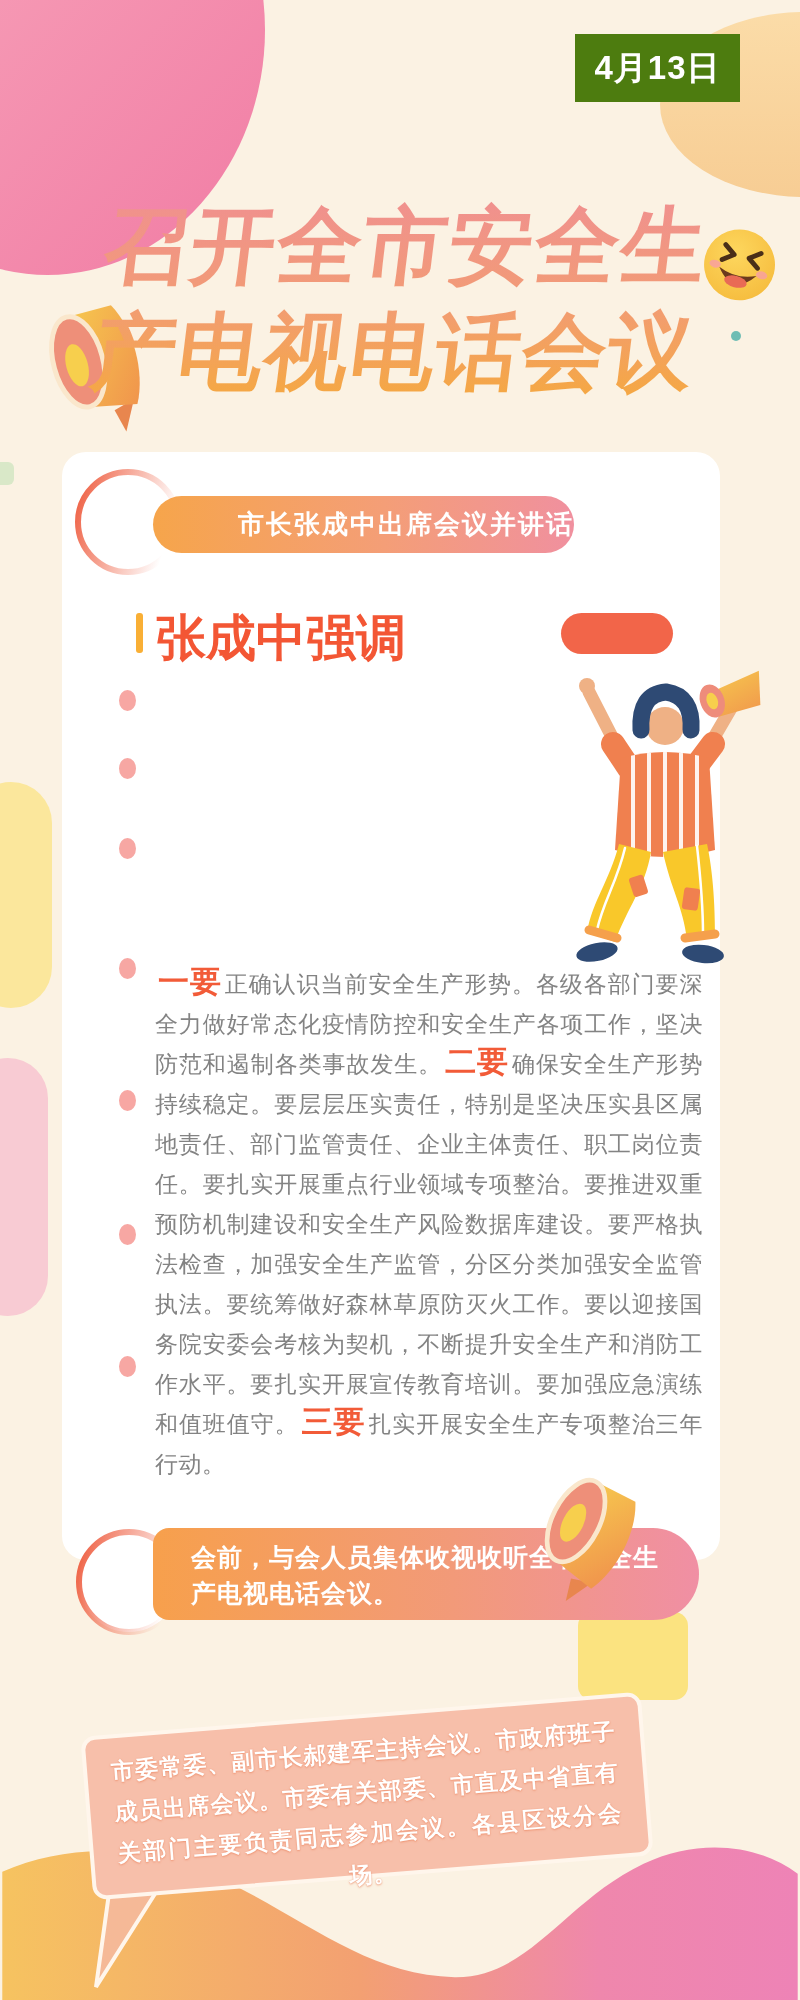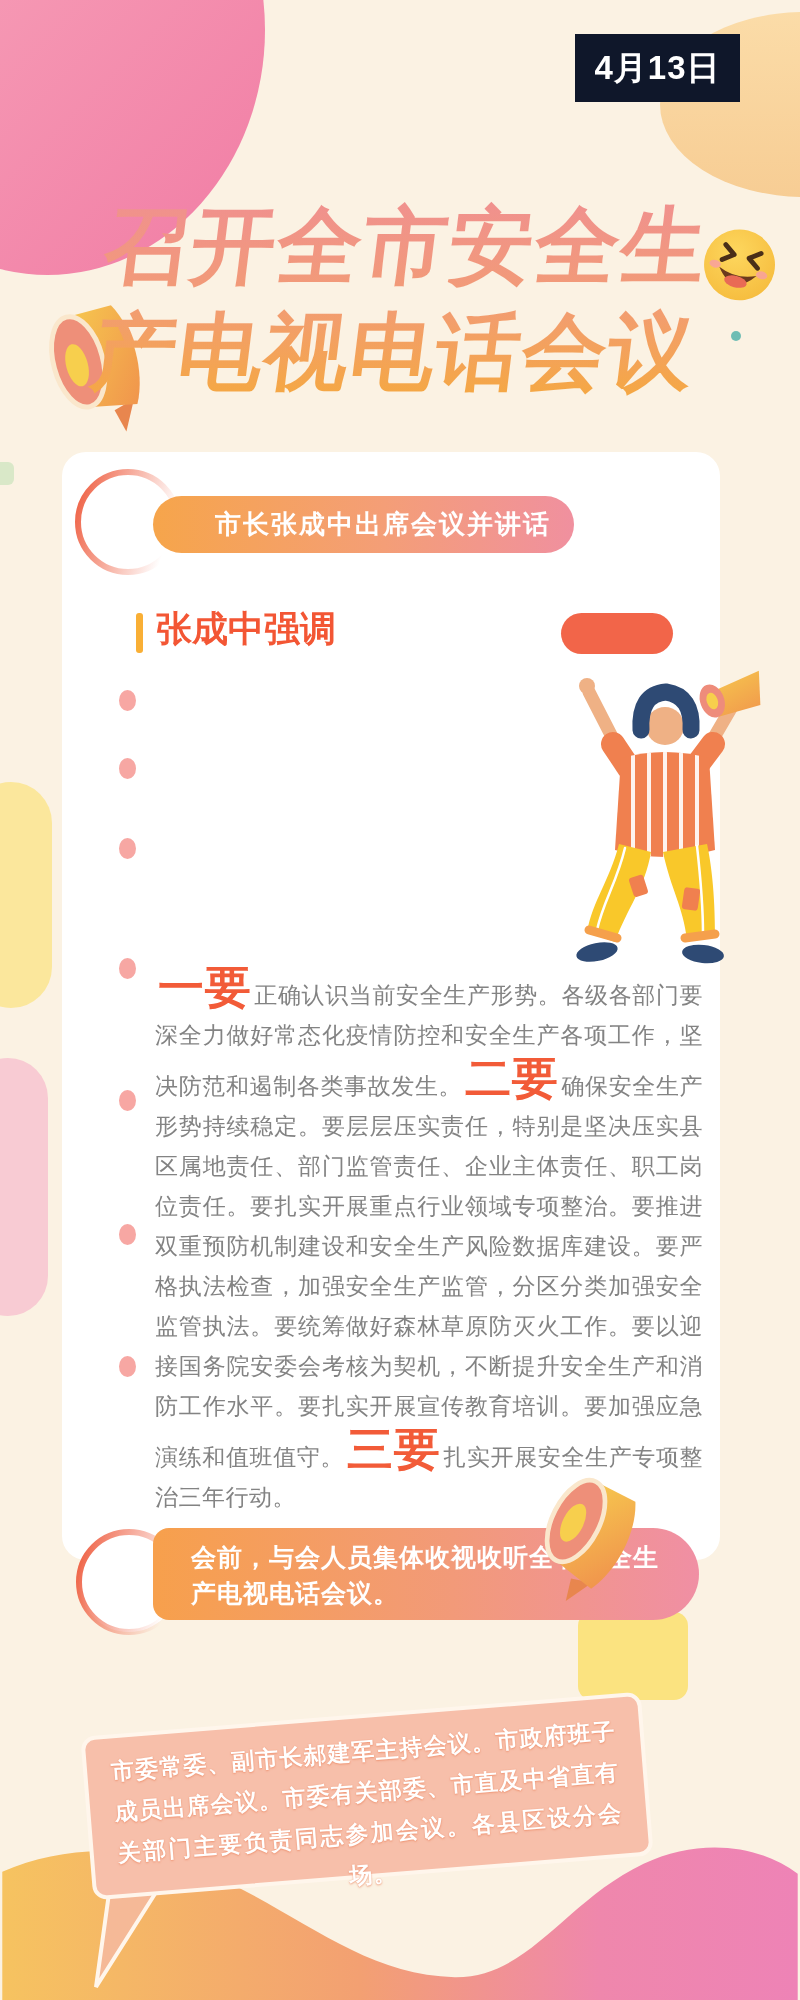--- a/index.html
+++ b/index.html
@@ -16,21 +16,21 @@
     background:linear-gradient(180deg,#FBDCA8,#F7CD94);}
   .blob-yellow-left{left:-30px;top:782px;width:82px;height:226px;border-radius:42px;background:#FBE79C;}
   .blob-pink-left{left:-32px;top:1058px;width:80px;height:258px;border-radius:42px;background:#F8CBD3;}
   .green-square{left:-9px;top:462px;width:23px;height:23px;border-radius:6px;background:#D9E8C8;}
   .teal-dot{left:731px;top:331px;width:10px;height:10px;border-radius:50%;background:#6FBDB4;}
   .yellow-block{left:578px;top:1612px;width:110px;height:88px;border-radius:14px;background:#FBE380;z-index:2;}
   .wave{position:absolute;left:0;top:1826px;width:800px;height:174px;z-index:1;}
 
   
   .date-badge{position:absolute;z-index:3;left:575px;top:34px;width:165px;height:68px;
-    background:#0f172a;color:#fff;font-size:33px;font-weight:bold;
+    background:#4d7c0f;color:#fff;font-size:33px;font-weight:bold;
     display:flex;align-items:center;justify-content:center;letter-spacing:1px;}
 
   
   .title{position:absolute;z-index:2;left:20px;top:194px;width:760px;text-align:center;
     font-size:84px;font-weight:900;line-height:1.26;letter-spacing:2px;
     transform:skewX(-7deg);
     background:linear-gradient(180deg,#F09090 0%,#F29C74 52%,#F5A93E 100%);
     -webkit-background-clip:text;background-clip:text;
     color:transparent;-webkit-text-fill-color:transparent;}
   .emoji{position:absolute;z-index:1;left:694px;top:214px;width:92px;height:98px;transform:rotate(14deg);}
@@ -40,39 +40,39 @@
   
   .card{position:absolute;z-index:4;left:62px;top:452px;width:658px;height:1108px;
     background:#ffffff;border-radius:24px;}
   .ornament{position:absolute;width:112px;height:112px;z-index:0;}
   .ornament.top{left:10px;top:14px;}
   .ornament.bottom{left:11px;top:1074px;}
 
   .banner{position:absolute;z-index:1;color:#fff;font-weight:bold;}
   .banner-top{left:91px;top:44px;width:421px;height:57px;border-radius:30px;
     background:linear-gradient(90deg,#F6A54B 0%,#F49E77 55%,#F0909F 100%);
-    font-size:26px;letter-spacing:2px;line-height:57px;padding-left:62px;box-sizing:border-box;}
+    font-size:26px;letter-spacing:2px;line-height:57px;padding-left:62px;box-sizing:border-box;text-align:right;}
   .banner-bottom{left:91px;top:1076px;width:546px;height:92px;border-radius:16px 46px 46px 16px;
     background:linear-gradient(90deg,#F7A04C 0%,#F29A79 55%,#F08FA4 100%);
     font-size:25px;letter-spacing:1px;line-height:36px;padding:11px 0 0 38px;box-sizing:border-box;}
   .banner-bottom .inner{width:478px;}
 
   .section-header{position:absolute;left:74px;top:153px;height:52px;z-index:1;}
   .header-bar{position:absolute;left:0;top:8px;width:7px;height:40px;border-radius:3px;background:#F9AF35;}
-  .header-text{position:absolute;left:20px;top:0;width:420px;font-size:36px;font-weight:900;color:#F35634;white-space:nowrap;}
+  .header-text{position:absolute;left:20px;top:0;width:420px;font-size:50px;font-weight:900;color:#F35634;white-space:nowrap;}
   .header-pill{position:absolute;left:499px;top:161px;width:112px;height:41px;border-radius:21px;background:#F26549;z-index:1;}
 
   .para1{position:absolute;left:93px;top:230px;width:450px;z-index:1;
     font-size:23px;line-height:38px;color:#838383;letter-spacing:0.5px;}
   .dot{position:absolute;left:57px;width:17px;height:21px;border-radius:50%;background:#F7A7A3;z-index:1;}
 
   .strong-para{position:absolute;left:93px;top:489px;width:548px;z-index:1;
     font-size:23px;line-height:40px;color:#838383;letter-spacing:0.5px;
     text-align:justify;}
-  .big-label{font-size:46px;font-weight:900;color:#F25B38;line-height:1;padding:0 3px;}
+  .big-label{font-size:31px;font-weight:900;color:#F25B38;line-height:1;padding:0 3px;}
 
   .person{position:absolute;left:503px;top:186px;width:210px;height:340px;z-index:3;}
 
   
   .bubble{position:absolute;z-index:4;left:86px;top:1714px;width:562px;height:164px;
     background:#F7BFAA;border:4px solid #FFF6EC;border-radius:14px;
     transform:rotate(-4.6deg);box-sizing:border-box;}
   .bubble-text{margin:13px 24px;font-size:23px;line-height:41px;font-weight:bold;color:#fff;
     letter-spacing:1px;text-align:justify;text-align-last:center;
     text-shadow:0 1px 2px rgba(235,125,85,.6),0 0 1px rgba(235,125,85,.6);}

